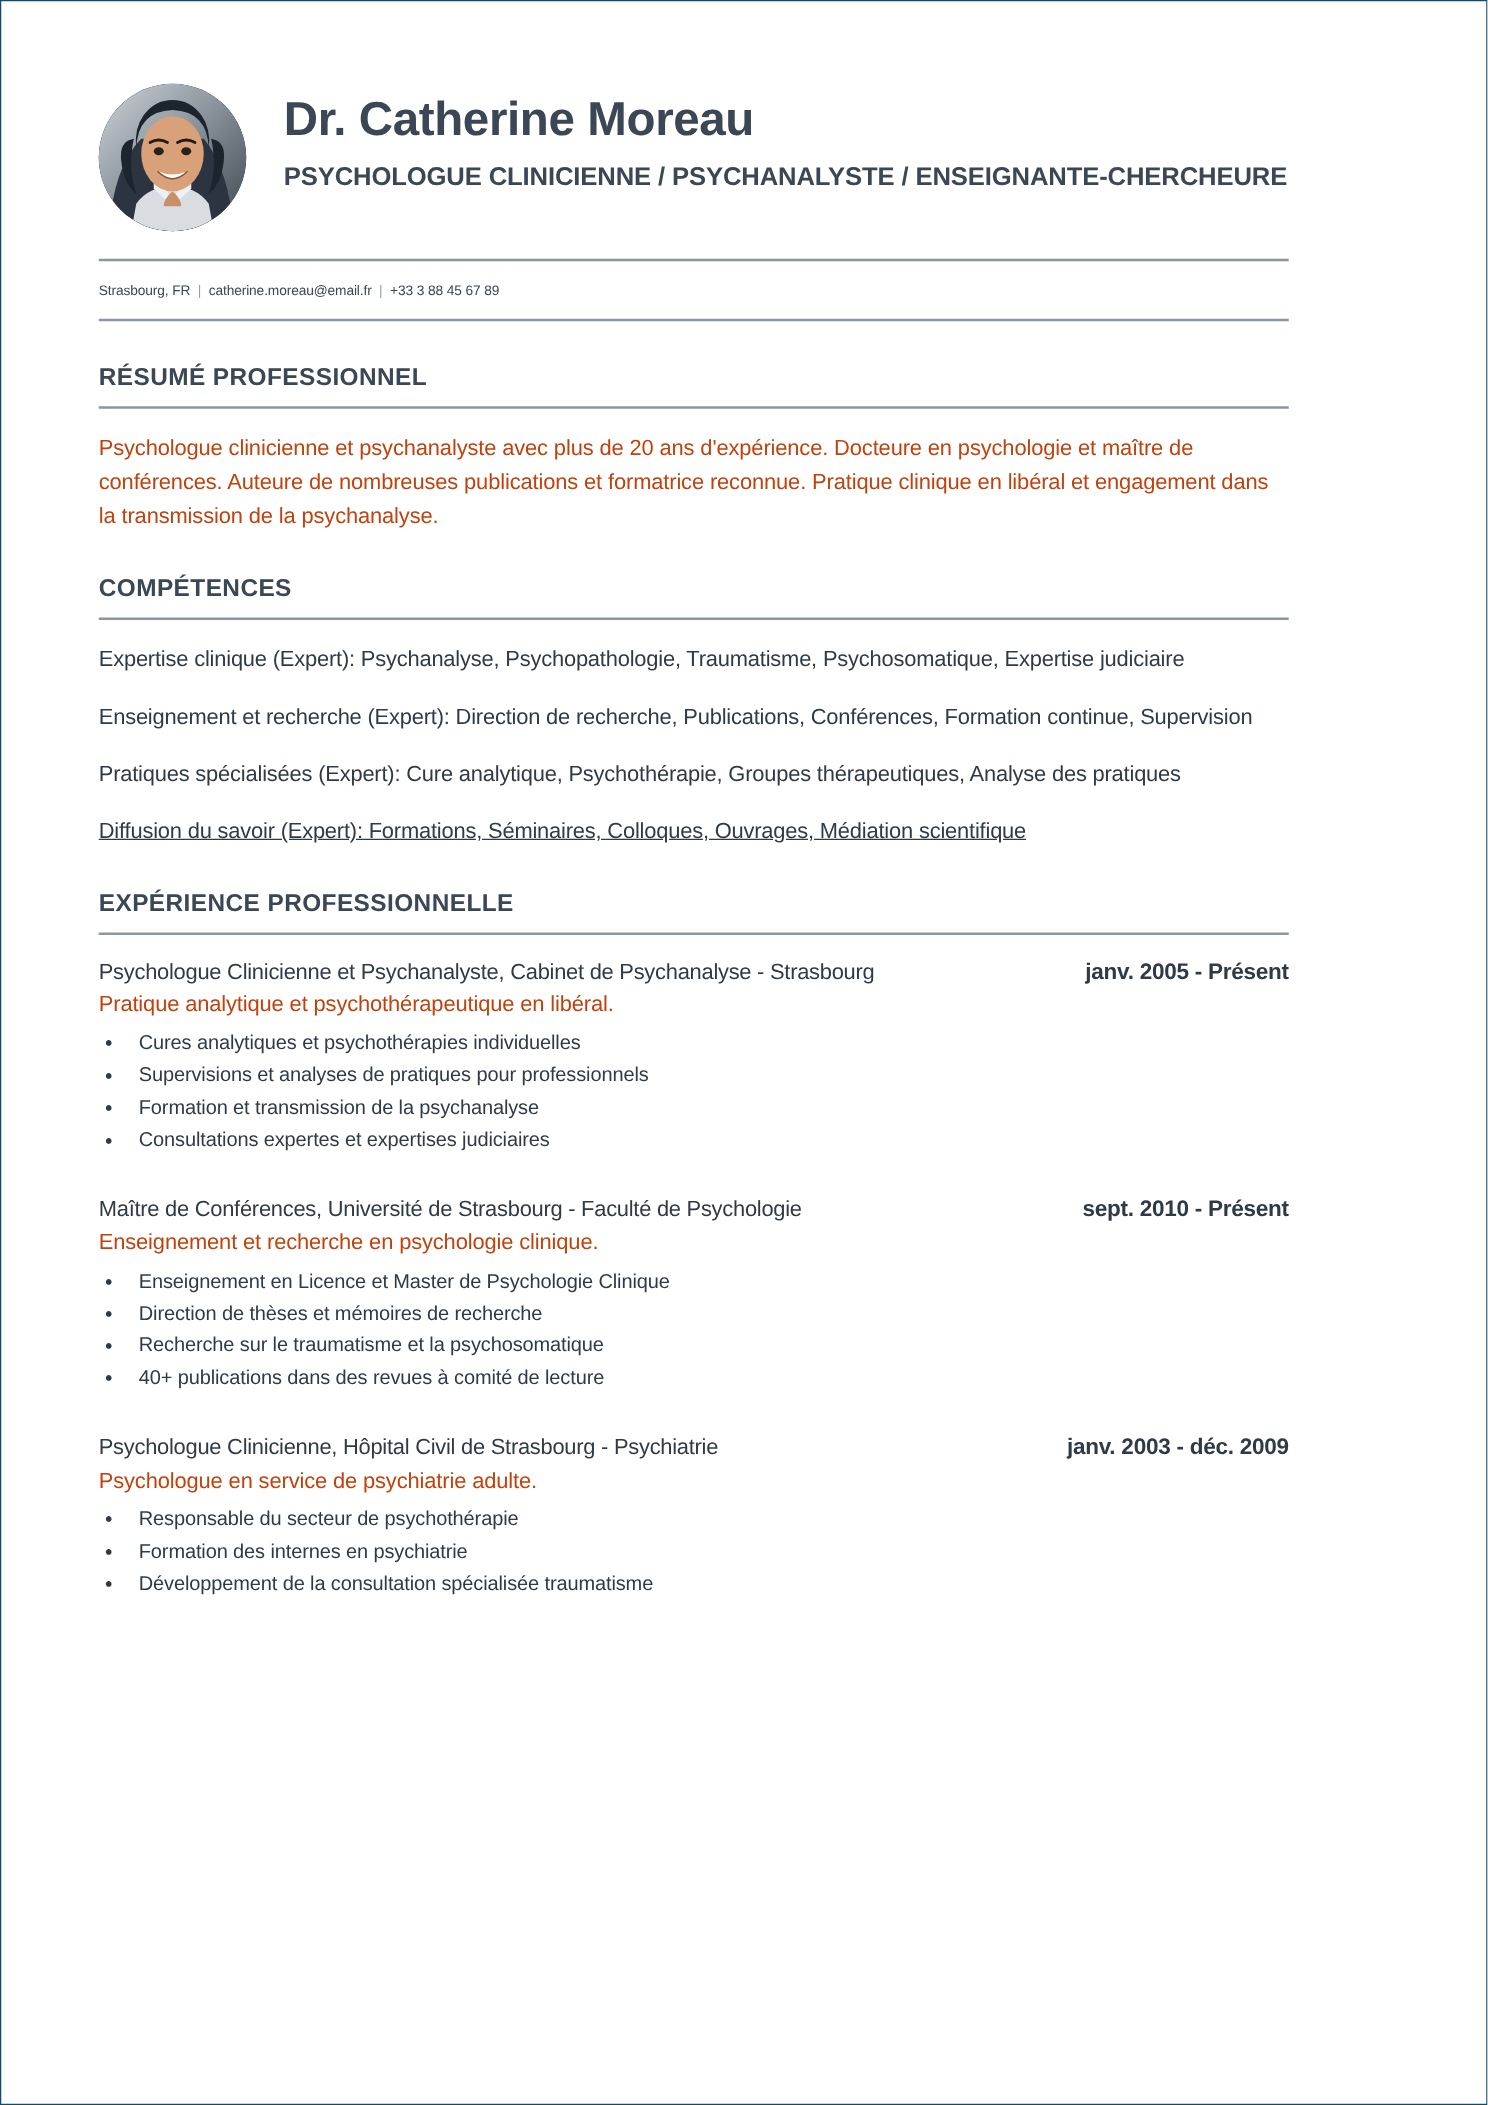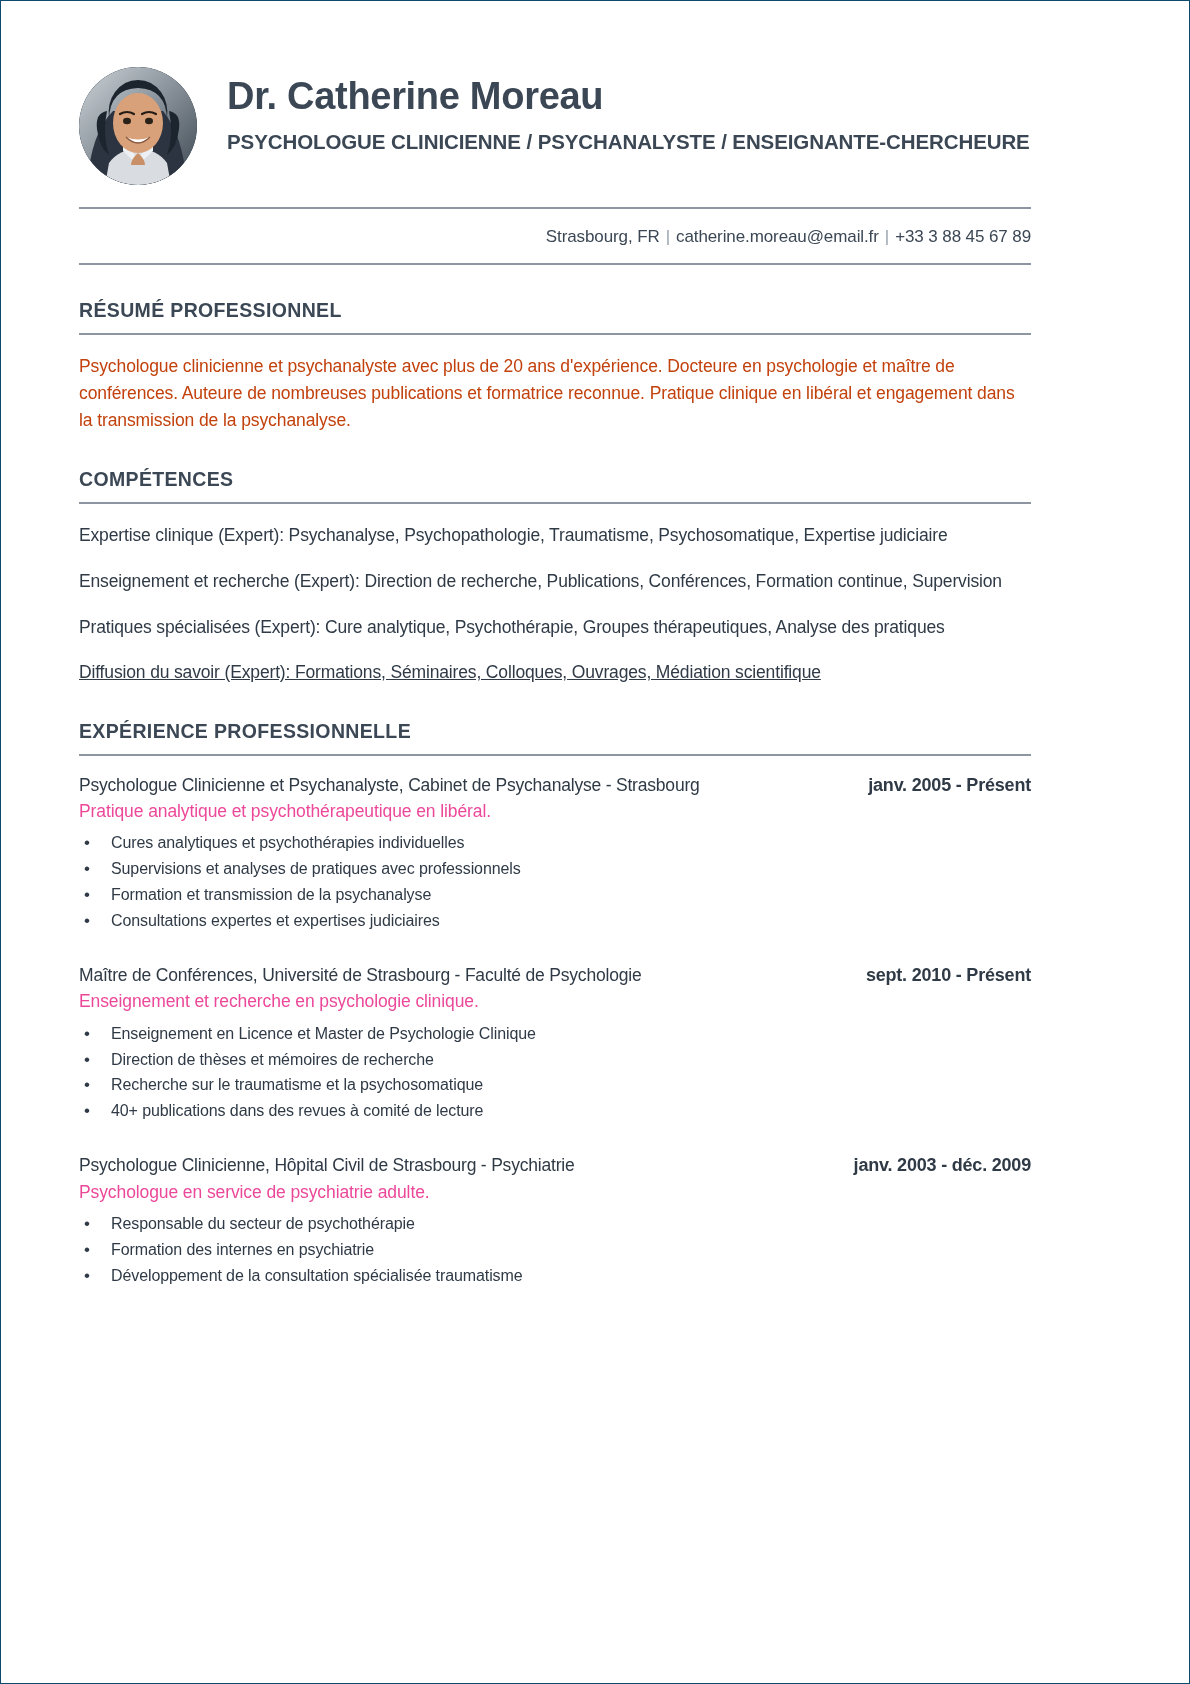--- a/index.html
+++ b/index.html
@@ -68,22 +68,22 @@
   .rule {
     border: 0;
     border-top: 2px solid #8c95a0;
     margin: 0;
     height: 0;
   }
   .rule-head { margin-top: 22px; }
   .rule-contact { margin-top: 0; }
 
   .contact {
-    text-align: right;
-    font-size: 17px;
+    text-align: left;
+    font-size: 11px;
     color: #3b4754;
     padding: 18px 0 16px 0;
     letter-spacing: -0.1px;
   }
   .contact .sep {
     color: #97a0aa;
     padding: 0 6px;
     font-weight: 300;
   }
 
@@ -141,21 +141,21 @@
     font-weight: bold;
     color: #2f3a46;
     white-space: nowrap;
     text-align: right;
     letter-spacing: -0.2px;
     flex: 0 0 auto;
     padding-top: 1px;
   }
   .job-desc {
     font-size: 17.5px;
-    color: #ec4899;
+    color: #c2410c;
     line-height: 1.45;
     margin: 2px 0 0 0;
     letter-spacing: -0.1px;
   }
   ul.bullets {
     list-style: none;
     margin: 6px 0 0 0;
     padding: 0;
   }
   ul.bullets li {
@@ -247,21 +247,21 @@
       <hr class="section-rule">
 
       <div class="job">
         <div class="job-head">
           <div class="job-title">Psychologue Clinicienne et Psychanalyste, Cabinet de Psychanalyse - Strasbourg</div>
           <div class="job-dates">janv. 2005 - Présent</div>
         </div>
         <p class="job-desc">Pratique analytique et psychothérapeutique en libéral.</p>
         <ul class="bullets">
           <li>Cures analytiques et psychothérapies individuelles</li>
-          <li>Supervisions et analyses de pratiques avec professionnels</li>
+          <li>Supervisions et analyses de pratiques pour professionnels</li>
           <li>Formation et transmission de la psychanalyse</li>
           <li>Consultations expertes et expertises judiciaires</li>
         </ul>
       </div>
 
       <div class="job">
         <div class="job-head">
           <div class="job-title">Maître de Conférences, Université de Strasbourg - Faculté de Psychologie</div>
           <div class="job-dates">sept. 2010 - Présent</div>
         </div>

